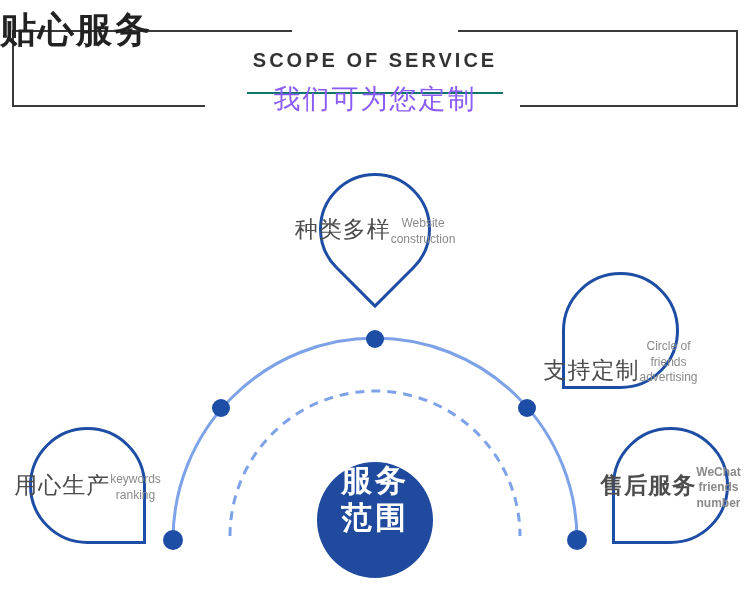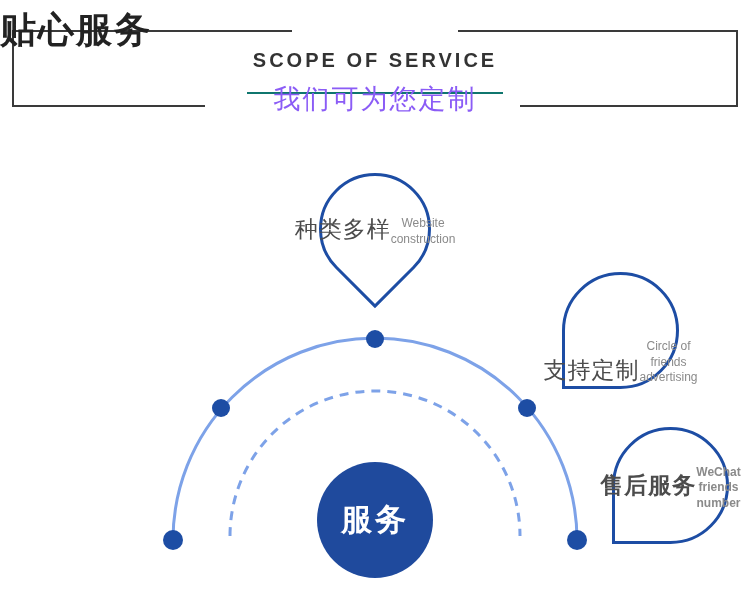--- a/index.html
+++ b/index.html
@@ -73,21 +73,21 @@
     transform:rotate(-45deg);
   }
   .b-variety-text{
     position:absolute;left:319px;top:173px;width:112px;height:112px;
     border:none;background:transparent;
   }
   
   .center-circle{
     position:absolute;left:317px;top:462px;width:116px;height:116px;
     border-radius:50%;background:var(--circleblue);
-    display:flex;flex-direction:column;align-items:center;justify-content:center;
+    display:flex;flex-direction:column;align-items:center;justify-content:flex-start;
     color:#fff;font-size:31px;font-weight:600;letter-spacing:3px;
     line-height:1.2;text-align:center;
   }
 </style>
 </head>
 <body>
 
 <div class="stage">
 
   <div class="frame-seg fs-h" style="left:12px;top:30px;width:280px;"></div>
@@ -113,28 +113,33 @@
     <circle cx="577" cy="540" r="10" fill="#1d4da4"></circle>
   </svg>
 
   <div class="b-variety-shape"></div>
   <div class="balloon b-variety-text">
     <div class="zh">种类多样</div>
     <div class="en">Website construction</div>
   </div>
 
 
+  <div class="balloon serif-zh tail-br b-production">
+    <div class="zh">用心生产</div>
+    <div class="en">keywords ranking</div>
+  </div>
 
   <div class="balloon tail-bl b-custom">
     <div class="zh">支持定制</div>
     <div class="en">Circle of friends advertising</div>
   </div>
 
   <div class="balloon tail-bl b-aftersale">
     <div class="zh">售后服务</div>
     <div class="en">WeChat friends number</div>
   </div>
 
   <div class="center-circle">
     <span>服务</span>
+    <span>范围</span>
   </div>
 
 </div>
 
 </body></html>

